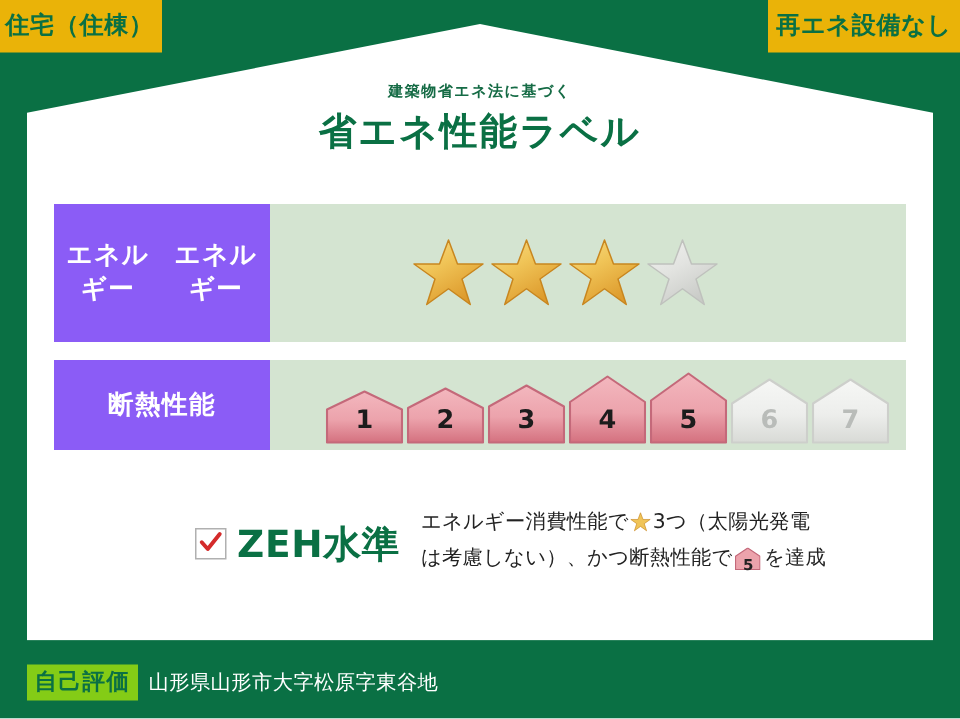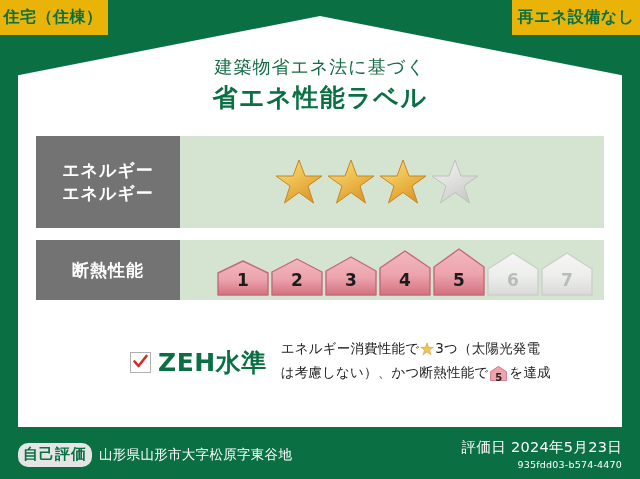--- a/index.html
+++ b/index.html
@@ -61,22 +61,22 @@
   #title-block {
     position: absolute;
     left: 0;
     top: 56px;
     width: 640px;
     text-align: center;
     z-index: 4;
   }
   #title-sub {
     color: #156b45;
-    font-size: 18px;
-    font-weight: normal;
+    font-size: 10px;
+    font-weight: bold;
     letter-spacing: 1px;
     line-height: 1.2;
   }
   #title-main {
     color: #0a7044;
     font-size: 25px;
     font-weight: bold;
     letter-spacing: 1.5px;
     line-height: 1.25;
     margin-top: 4px;
@@ -89,30 +89,29 @@
     width: 568px;
     background: #d4e4d1;
     display: flex;
     align-items: stretch;
     z-index: 4;
   }
   #row-energy { top: 136px; height: 92px; }
   #row-insulation { top: 240px; height: 60px; }
 
   .perf-label {
-    background: #737373;
+    background: #8b5cf6;
     color: #ffffff;
     font-weight: bold;
     font-size: 17px;
     line-height: 1.35;
     letter-spacing: 1px;
     width: 144px;
     flex: 0 0 144px;
     display: flex;
-    flex-direction: column;
     align-items: center;
     justify-content: center;
     text-align: center;
   }
   .perf-value {
     flex: 1 1 auto;
     display: flex;
     align-items: center;
   }
 
@@ -227,29 +226,28 @@
     color: #ffffff;
   }
   #footer-left {
     position: absolute;
     left: 18px;
     top: 16px;
     display: flex;
     align-items: center;
   }
   #self-eval-badge {
-    background: #e5e5e5;
+    background: #84cc16;
     color: #0a7044;
     font-weight: bold;
     font-size: 15px;
     letter-spacing: 1px;
     padding: 2px 5px 3px 5px;
     margin-right: 7px;
     white-space: nowrap;
-    border-radius: 10px;
   }
   #address-text {
     font-size: 13.5px;
     letter-spacing: 0.3px;
     white-space: nowrap;
   }
   #footer-right {
     position: absolute;
     right: 18px;
     top: 11px;
@@ -414,19 +412,15 @@
             <polygon points="1,45 1,18 26,1 51,18 51,45" fill="#eca3ac" stroke="#c4697a" stroke-width="2.4" stroke-linejoin="round"></polygon>
           </svg><span class="inline-house-num">5</span></span><span>を達成</span>
     </div>
   </div>
 
   <div id="footer">
     <div id="footer-left">
       <span id="self-eval-badge">自己評価</span>
       <span id="address-text">山形県山形市大字松原字東谷地</span>
     </div>
-    <div id="footer-right">
-      <div id="eval-date">評価日 2024年5月23日</div>
-      <div id="eval-id">935fdd03-b574-4470</div>
-    </div>
   </div>
 
 </div>
 
 </body></html>

